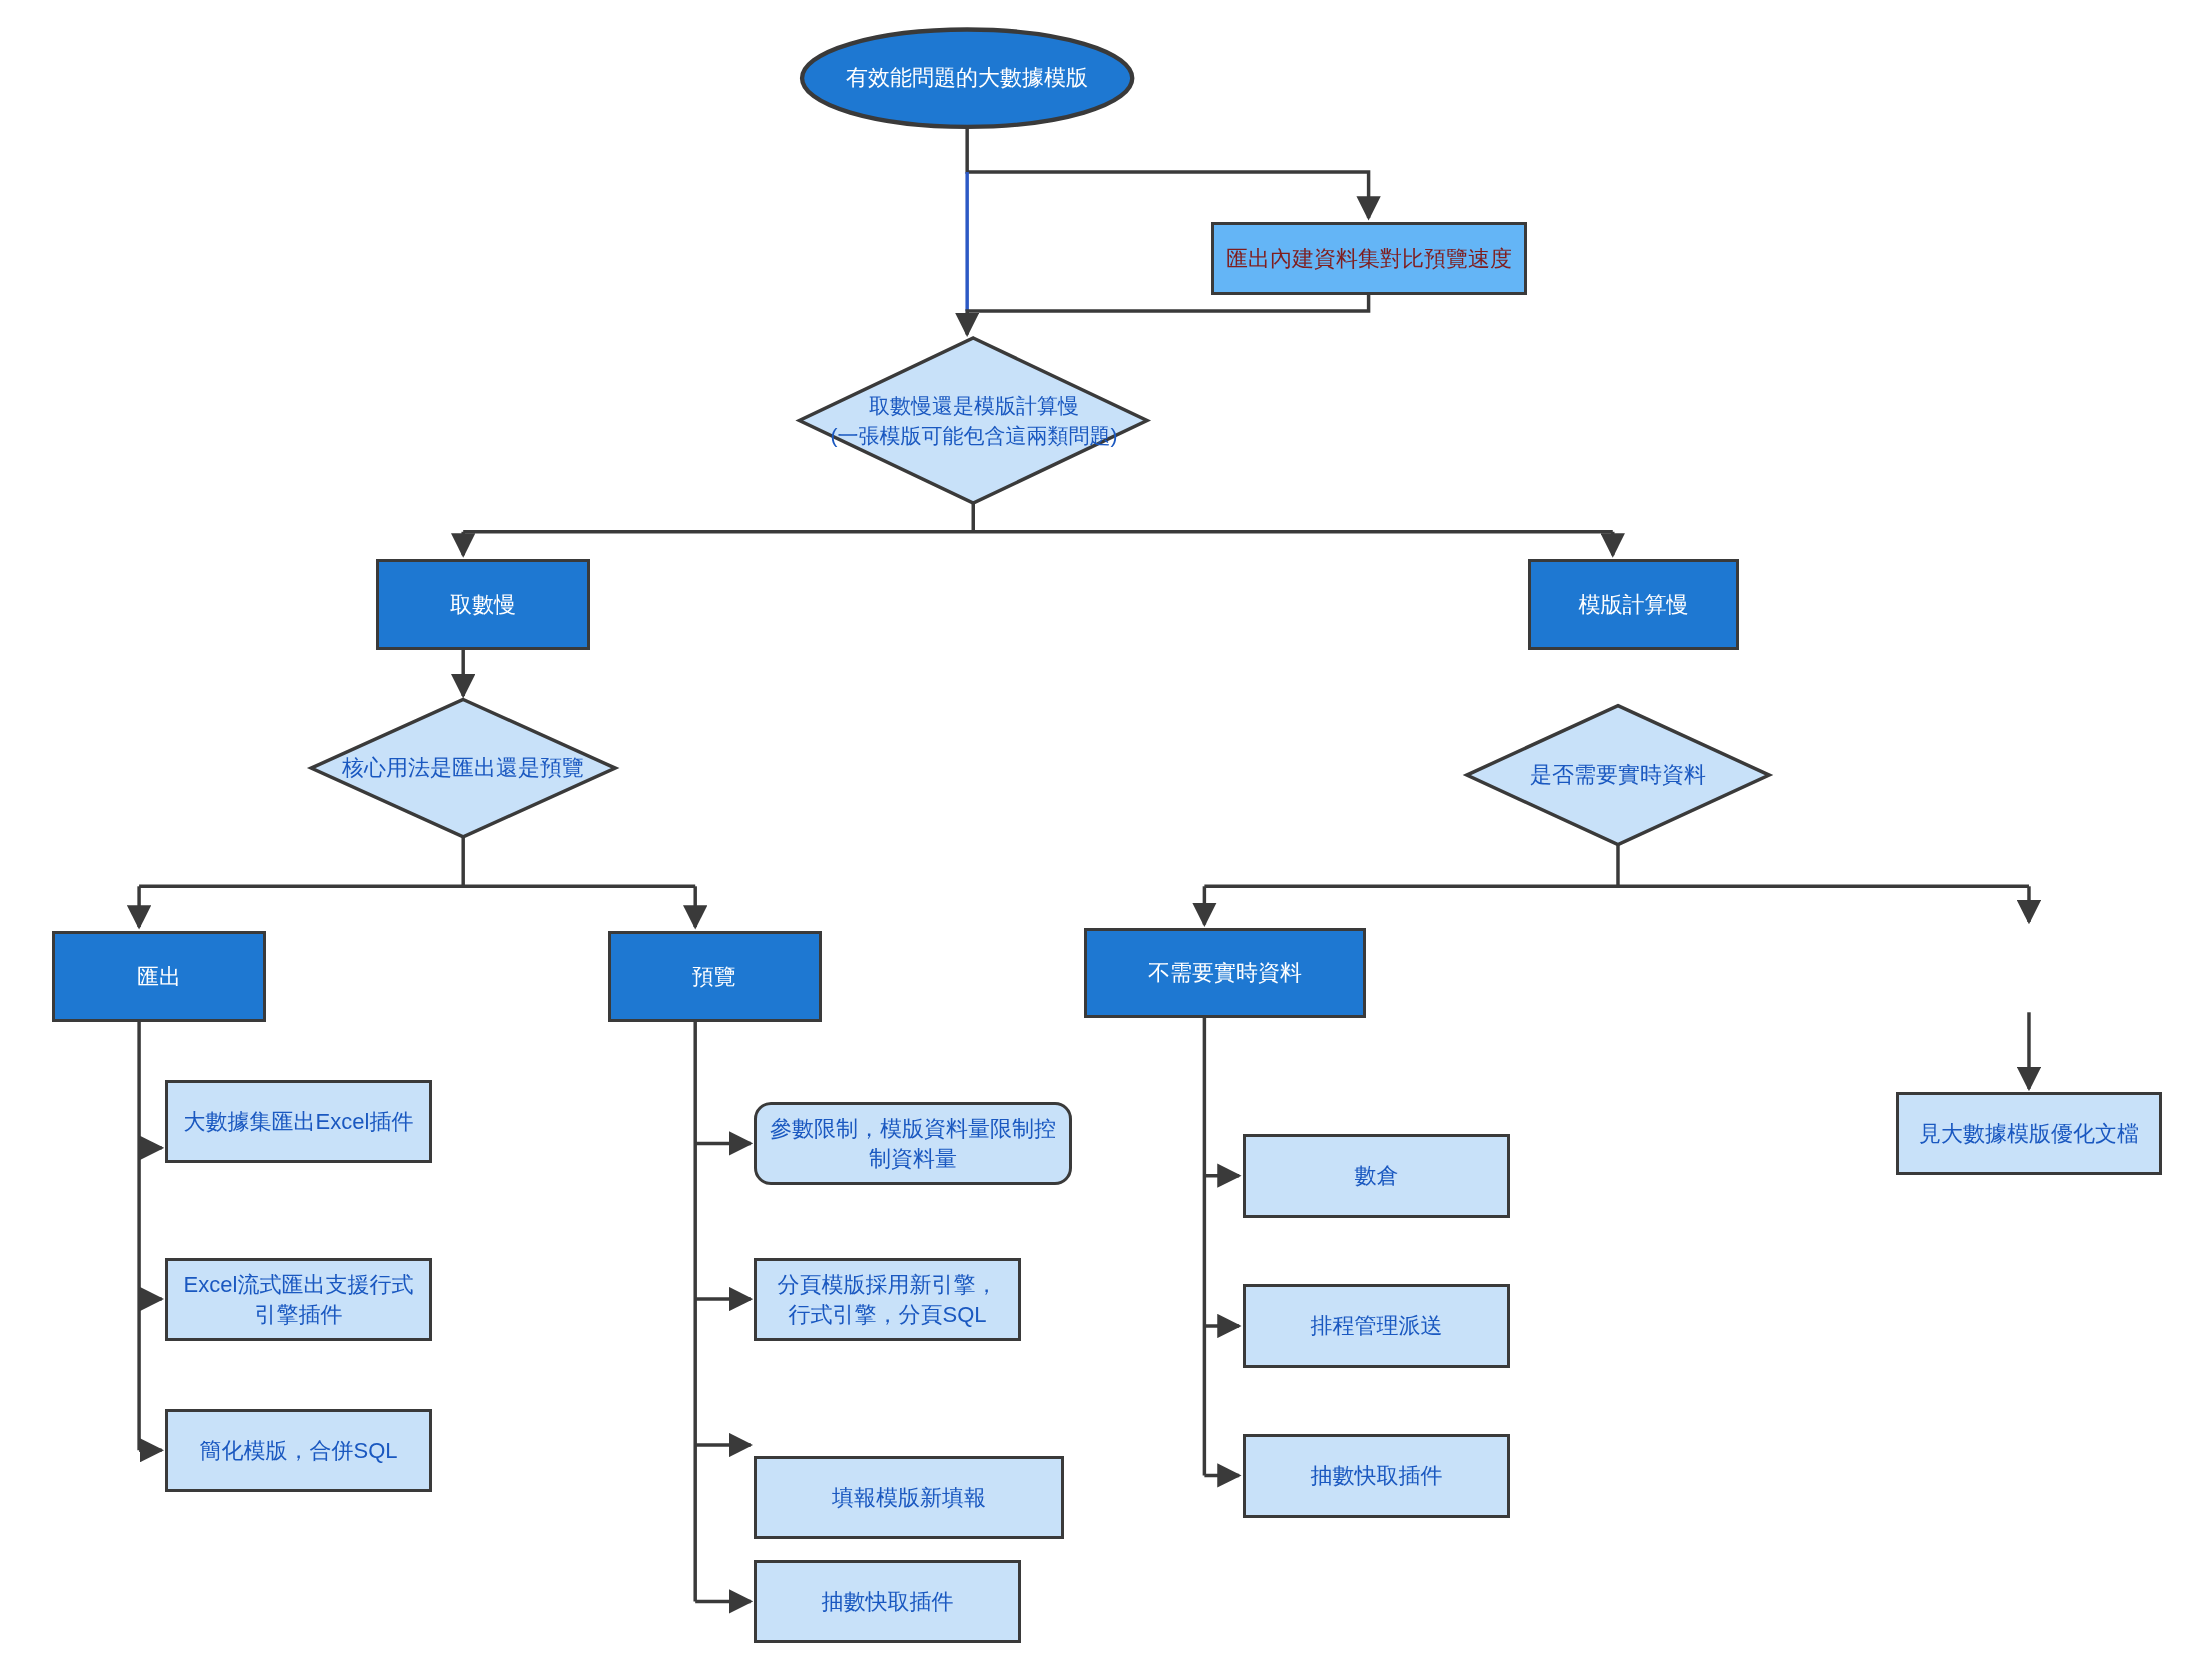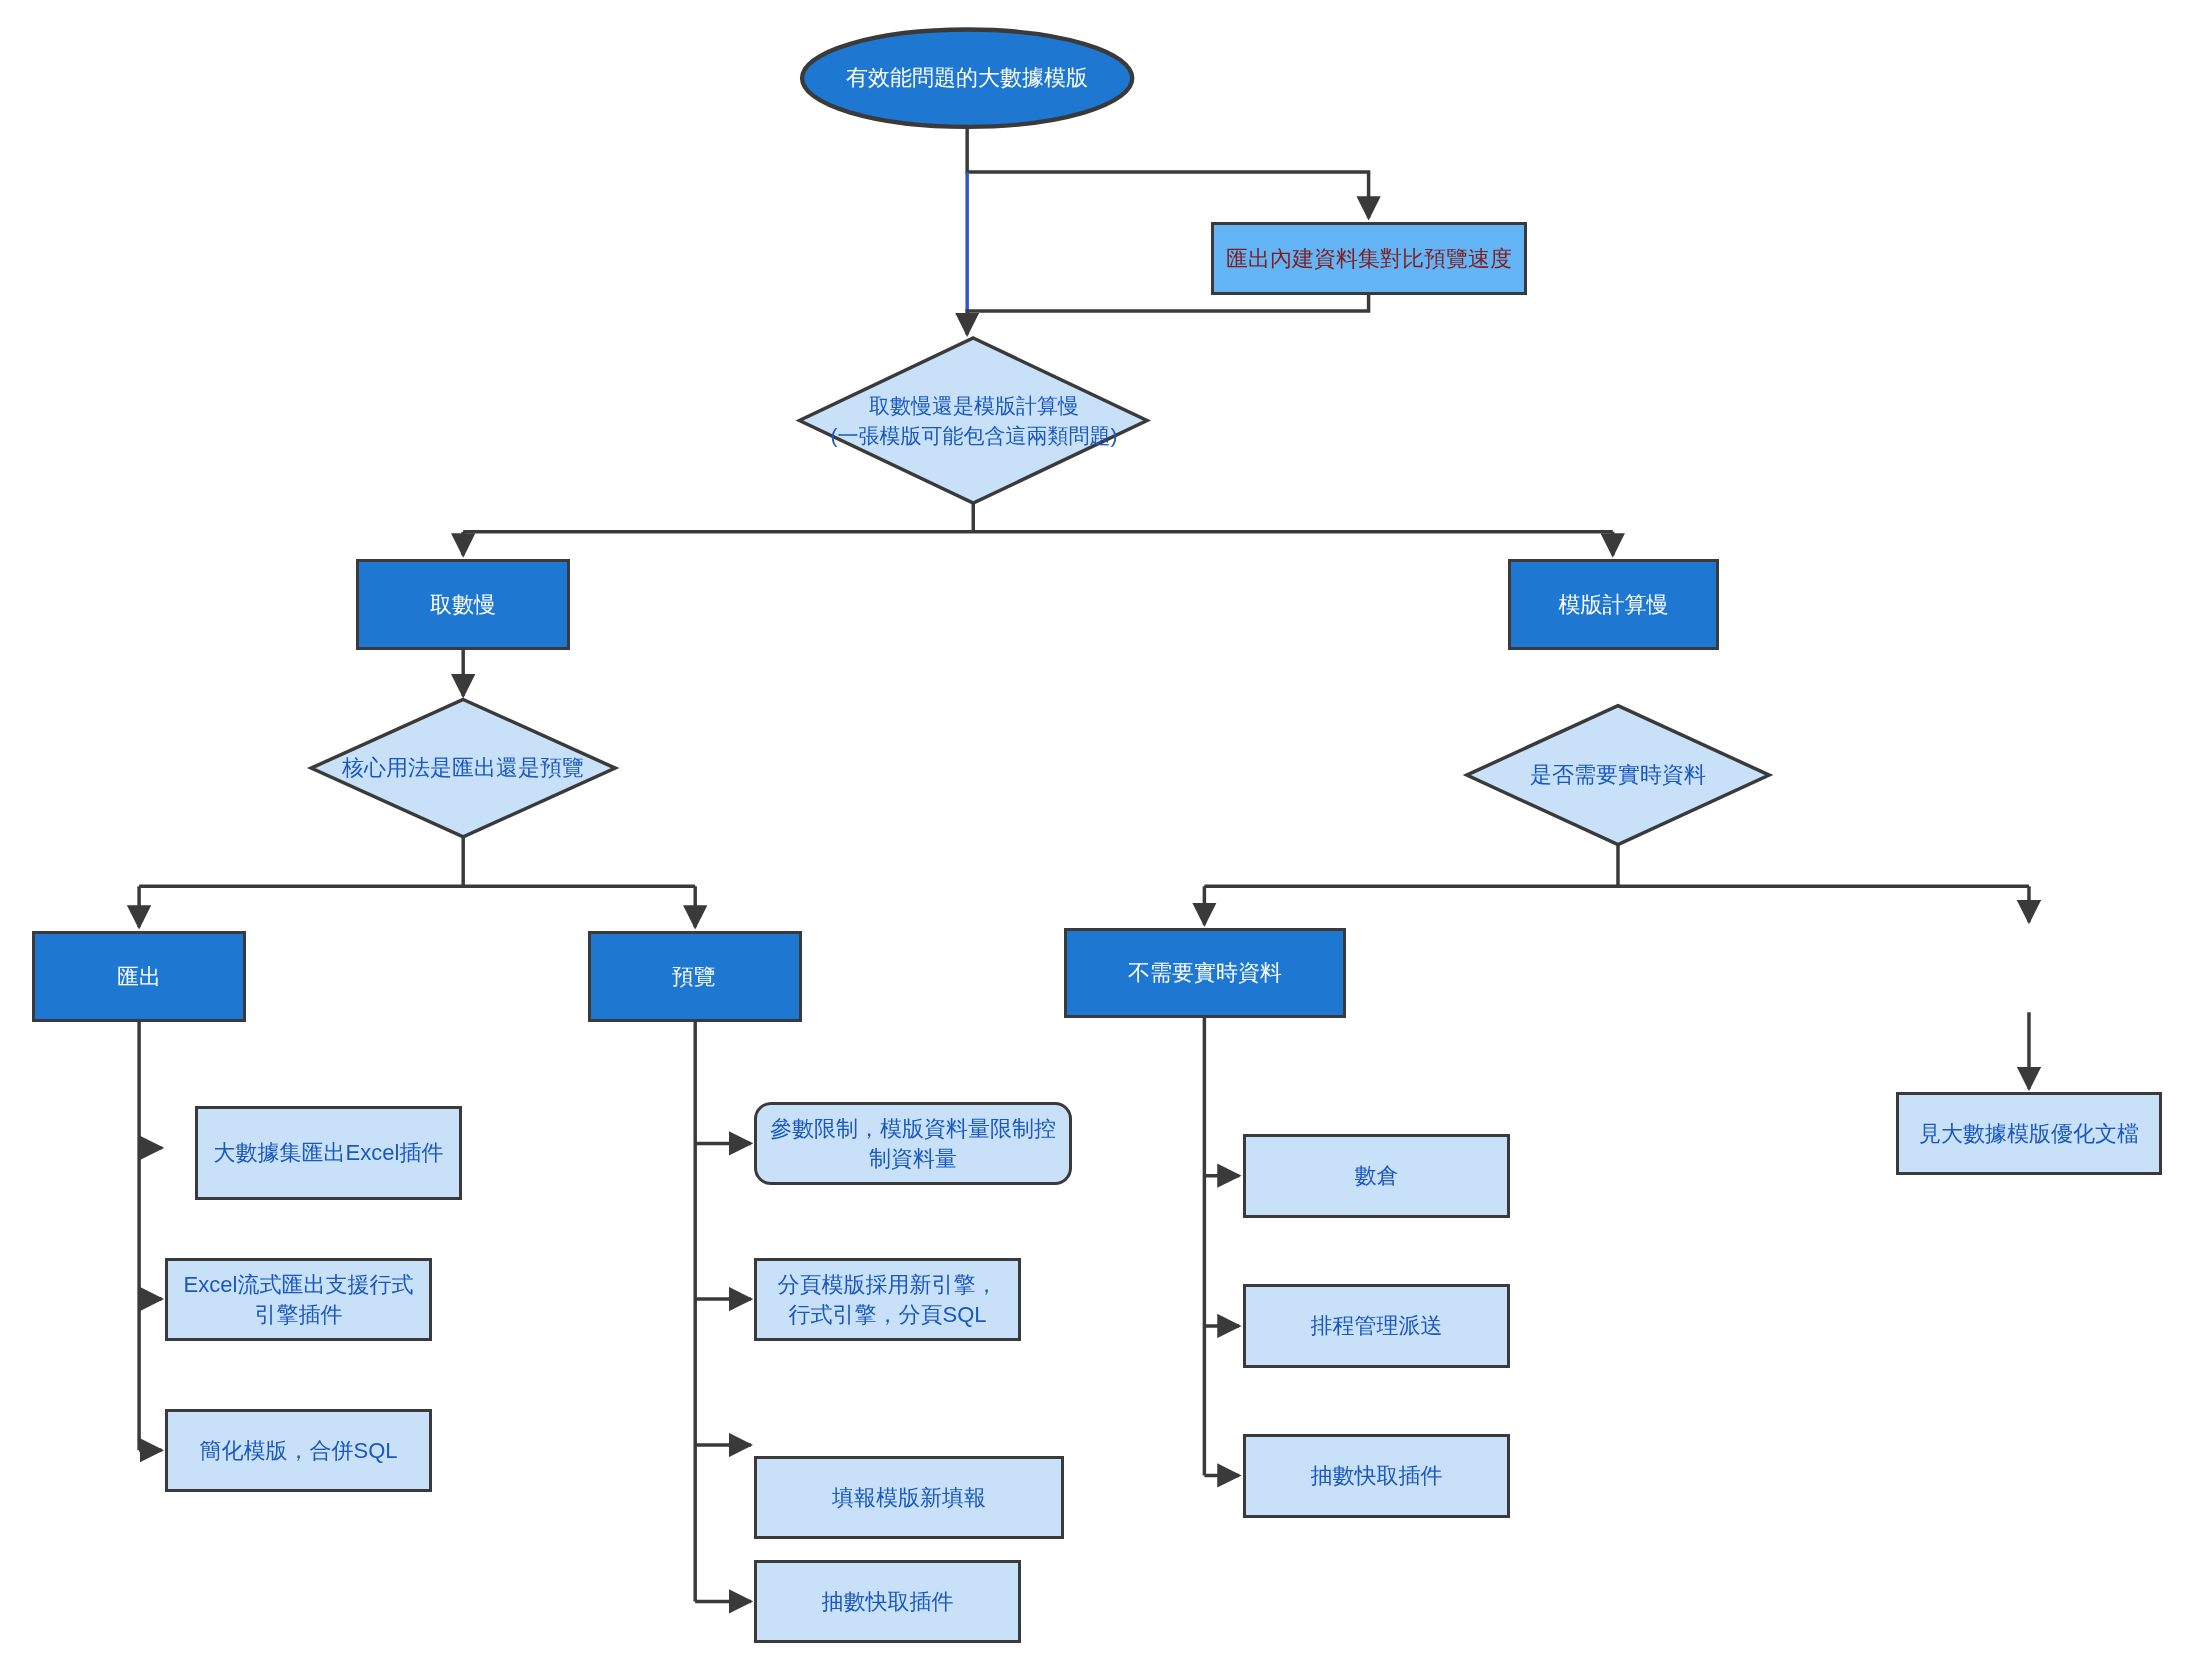--- a/index.html
+++ b/index.html
@@ -18,21 +18,21 @@
   .edge.blue{stroke:var(--sel);}
   .shape-primary{fill:var(--primary);stroke:var(--outline);stroke-width:5;}
   .shape-light{fill:var(--light);stroke:var(--outline);stroke-width:4;}
   .node{
     position:absolute;box-sizing:border-box;z-index:2;
     border:3.5px solid var(--outline);
     display:flex;align-items:center;justify-content:center;
     text-align:center;font-size:22px;line-height:1.35;
     padding:3.5px 10.4px;cursor:default;
   }
-  .node.dark{background:var(--primary);color:#ffffff;}
+  .node.dark{background:var(--primary);color:#ffffff;margin-left:20px;}
   .node.medium{background:var(--medium);color:#7f1d1d;}
   .node.light{background:var(--light);color:var(--blue-text);}
   .label{
     position:absolute;z-index:2;pointer-events:none;
     display:flex;align-items:center;justify-content:center;
     text-align:center;font-size:22px;line-height:1.4;color:var(--blue-text);
   }
   .label.on-dark{color:#ffffff;}
   .prelines{white-space:pre-line;}
 </style>
@@ -112,21 +112,21 @@
   <div class="node dark" style="left:32px;top:931px;width:214px;height:91px;">
     <span>匯出</span>
   </div>
   <div class="node dark" style="left:588px;top:931px;width:214px;height:91px;padding-left:8px;">
     <span>預覽</span>
   </div>
   <div class="node dark" style="left:1064px;top:928px;width:282px;height:90px;">
     <span>不需要實時資料</span>
   </div>
 
-  <div class="node light" style="left:165px;top:1106px;width:267px;height:94px;margin-left:30px;">
+  <div class="node light" style="left:165px;top:1080px;width:267px;height:83px;">
     <span>大數據集匯出Excel插件</span>
   </div>
   <div class="node light" style="left:165px;top:1258px;width:267px;height:83px;">
     <span>Excel流式匯出支援行式引擎插件</span>
   </div>
   <div class="node light" style="left:165px;top:1409px;width:267px;height:83px;">
     <span>簡化模版，合併SQL</span>
   </div>
 
   <div class="node light" style="left:754px;top:1102px;width:318px;height:83px;border-radius:17px;">

